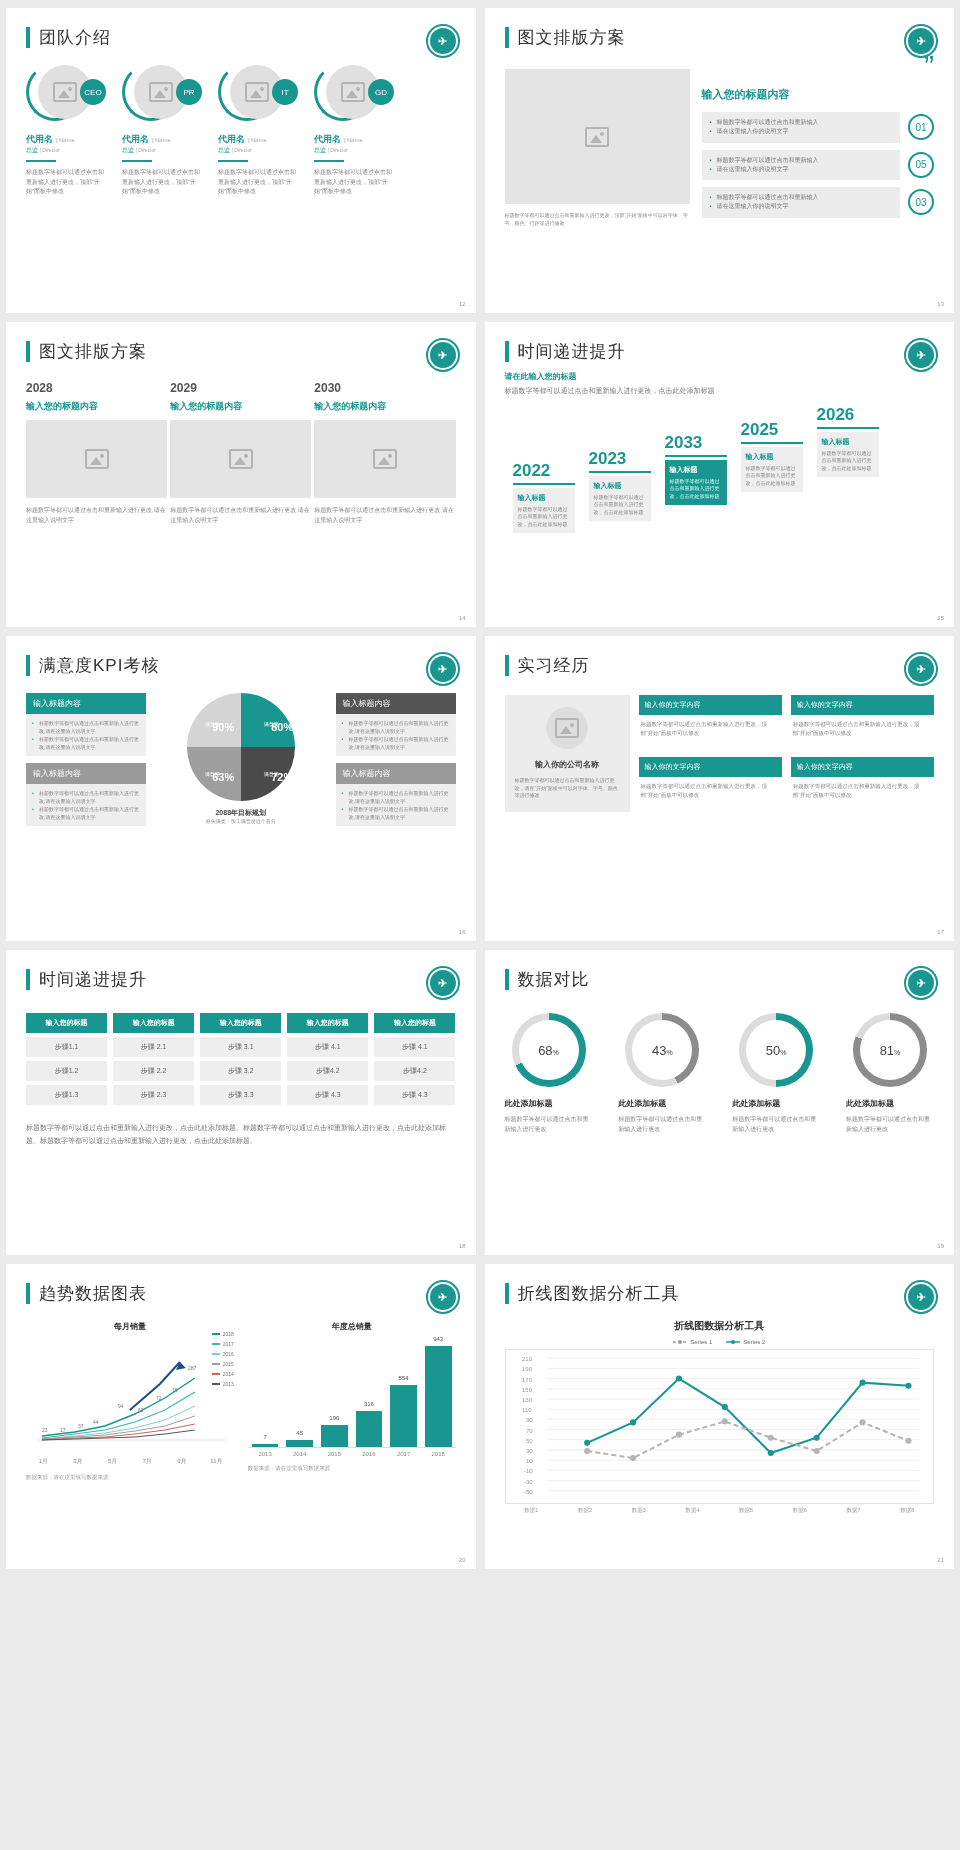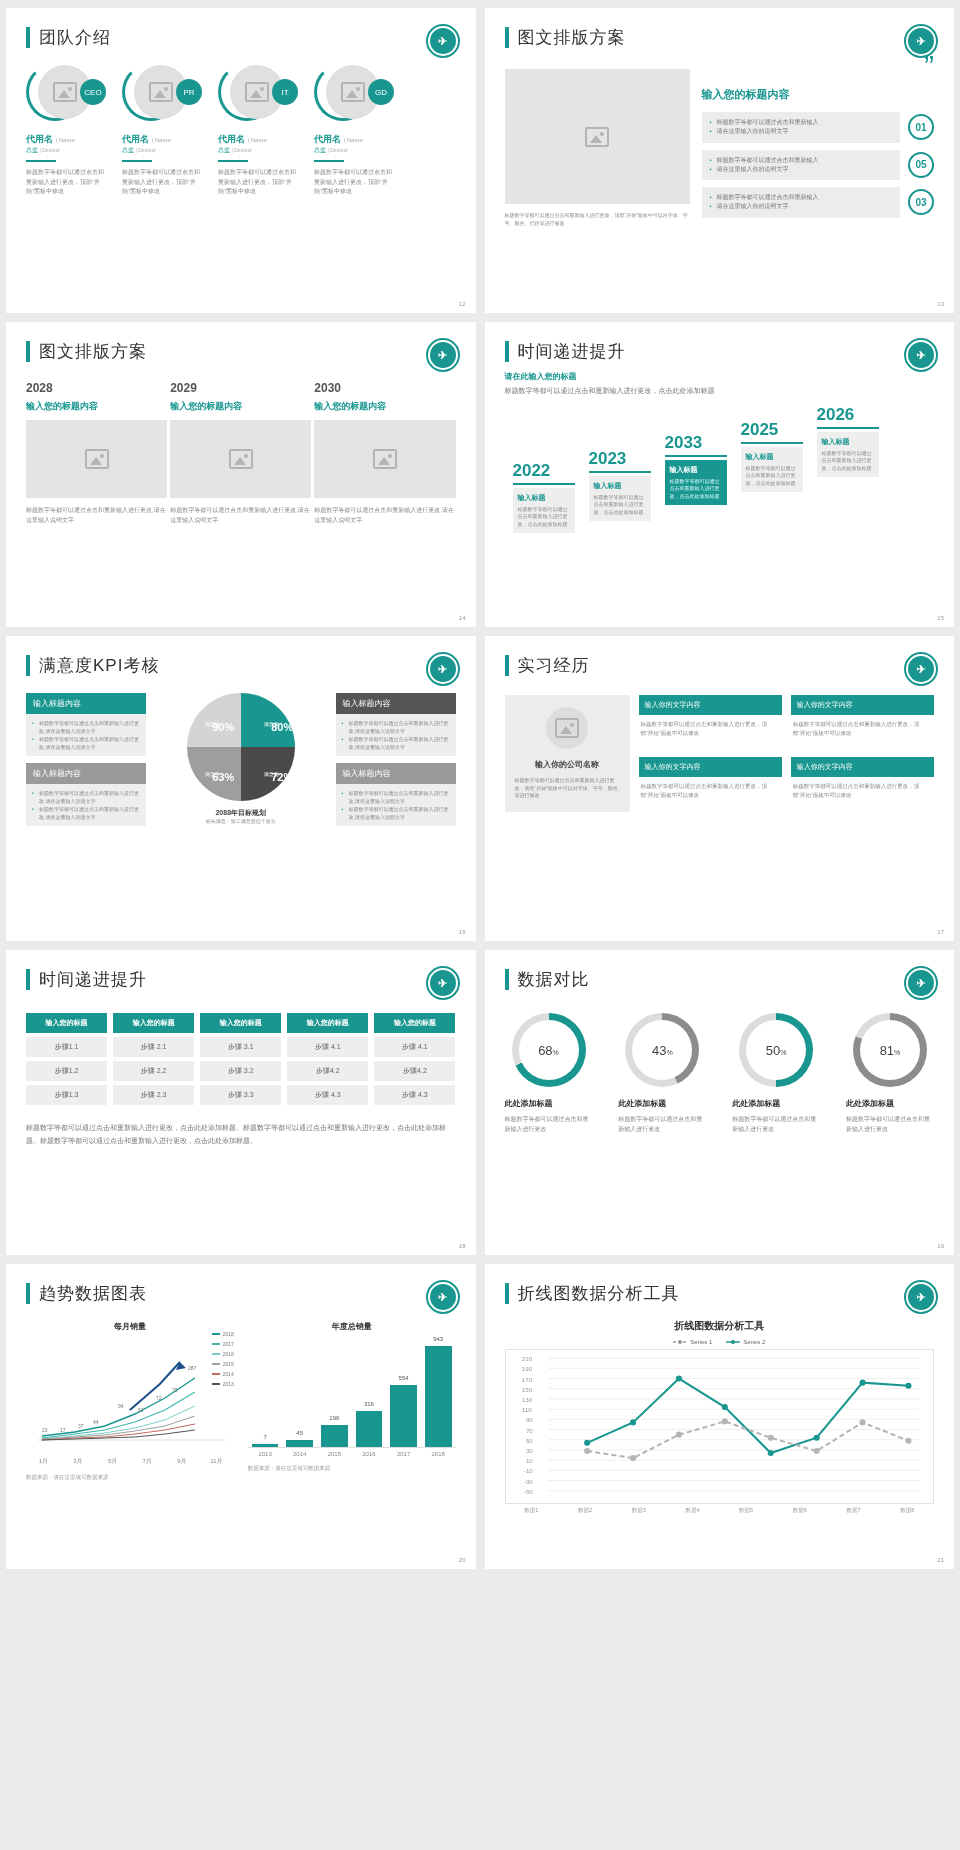--- a/index.html
+++ b/index.html
@@ -61,21 +61,21 @@
   
   .s13 { display: flex; gap: 12px; margin-top: 20px; }
   .s13-img { width: 185px; }
   .s13-img .ph { height: 135px; }
   .s13-right { flex: 1; position: relative; }
   .quote { position: absolute; right: 0; top: -14px; font-size: 30px; color: #18968f; line-height: .7; }
   .s13-h { font-size: 11px; color: #18968f; font-weight: bold; margin: 18px 0 10px; }
   .s13-row { display: flex; align-items: center; gap: 8px; margin-bottom: 7px; }
   .s13-box { flex: 1; background: #ececec; padding: 6px 8px; }
   .numcircle { width: 26px; height: 26px; border-radius: 50%; border: 2px solid #18968f; color: #18968f;
-    font-size: 10px; font-weight: bold; display: flex; align-items: center; justify-content: center; }
+    font-size: 10px; font-weight: normal; display: flex; align-items: center; justify-content: center; }
   ul.bul { list-style: none; }
   ul.bul li { position: relative; padding-left: 7px; }
   ul.bul li::before { content: "•"; position: absolute; left: 0; color: #18968f; }
 
   
   .s14 { display: flex; gap: 3px; margin-top: 18px; }
   .col14 { flex: 1; }
   .yr { font-size: 12px; color: #555; font-weight: bold; }
   .col14 h4 { font-size: 9px; color: #18968f; margin: 5px 0 7px; }
   .col14 .ph { height: 78px; }

